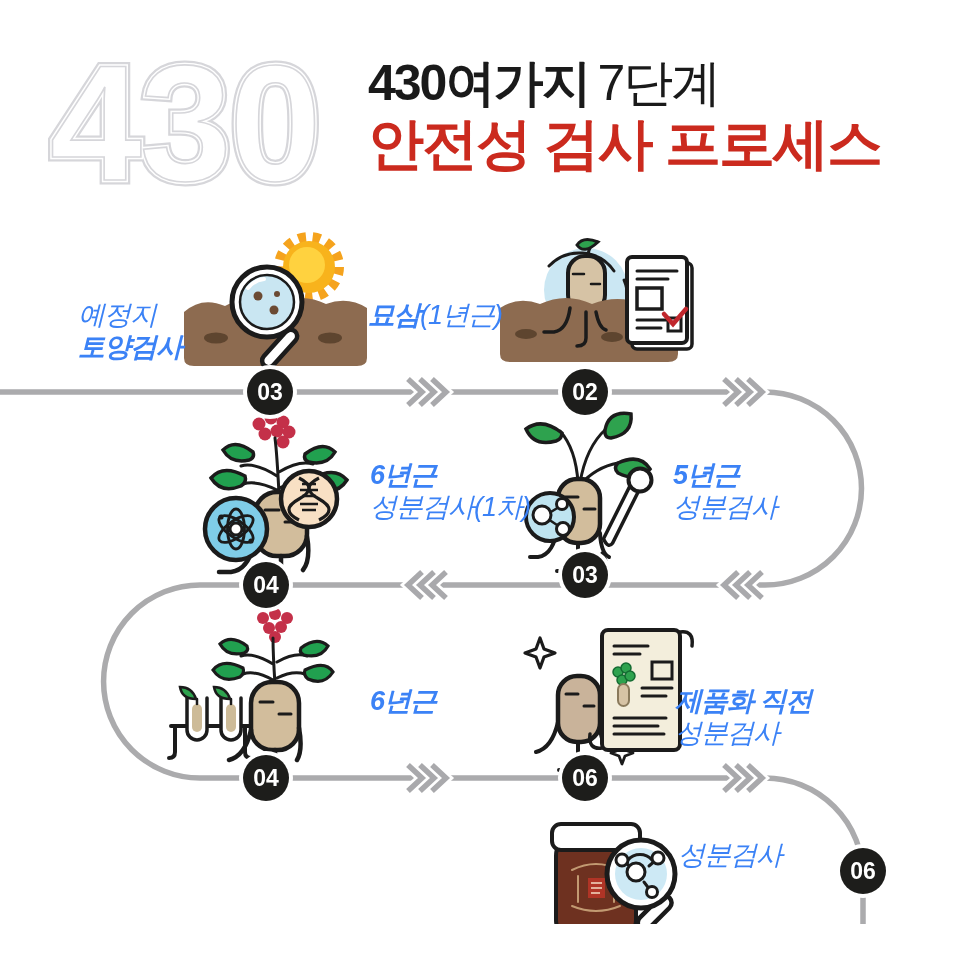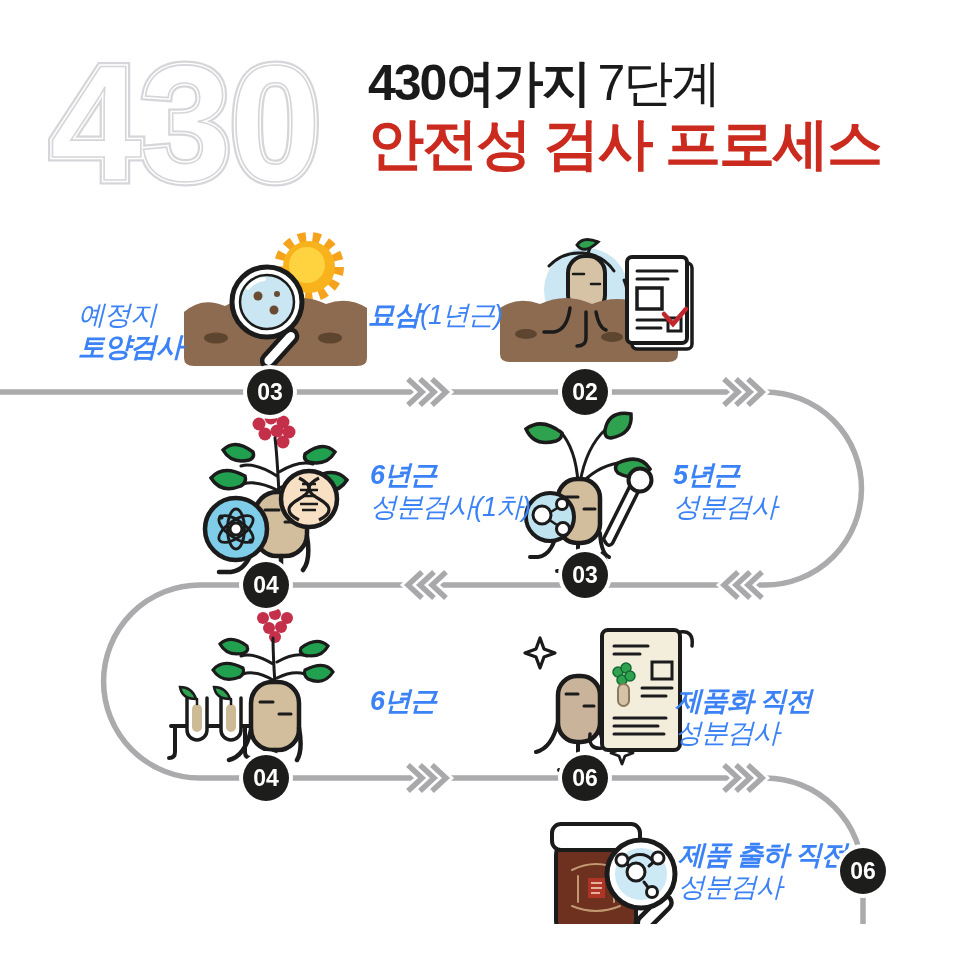--- a/index.html
+++ b/index.html
@@ -302,21 +302,20 @@
     <div><span class="sl-b"></span><span class="sl-r">성분검사(1차)</span></div>
   </div>
   <div class="step-label s5">
     <div><span class="sl-b">6년근</span><span class="sl-r"></span></div>
   </div>
   <div class="step-label s6">
     <div><span class="sl-b">제품화 직전</span><span class="sl-r"></span></div>
     <div><span class="sl-b"></span><span class="sl-r">성분검사</span></div>
   </div>
   <div class="step-label s7">
-    <div><span class="sl-b">제품 출하 직전</span><span class="sl-r"></span></div>
     <div><span class="sl-b"></span><span class="sl-r">성분검사</span></div>
   </div>
 
   <div class="marker m1">03</div>
   <div class="marker m2">02</div>
   <div class="marker m3">03</div>
   <div class="marker m4">04</div>
   <div class="marker m5">04</div>
   <div class="marker m6">06</div>
   <div class="marker m7">06</div>

